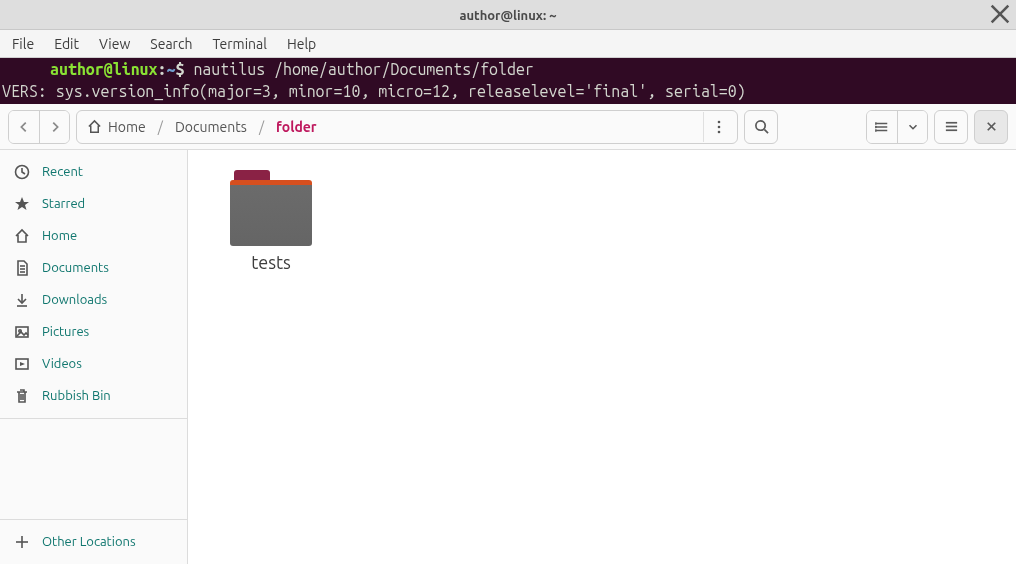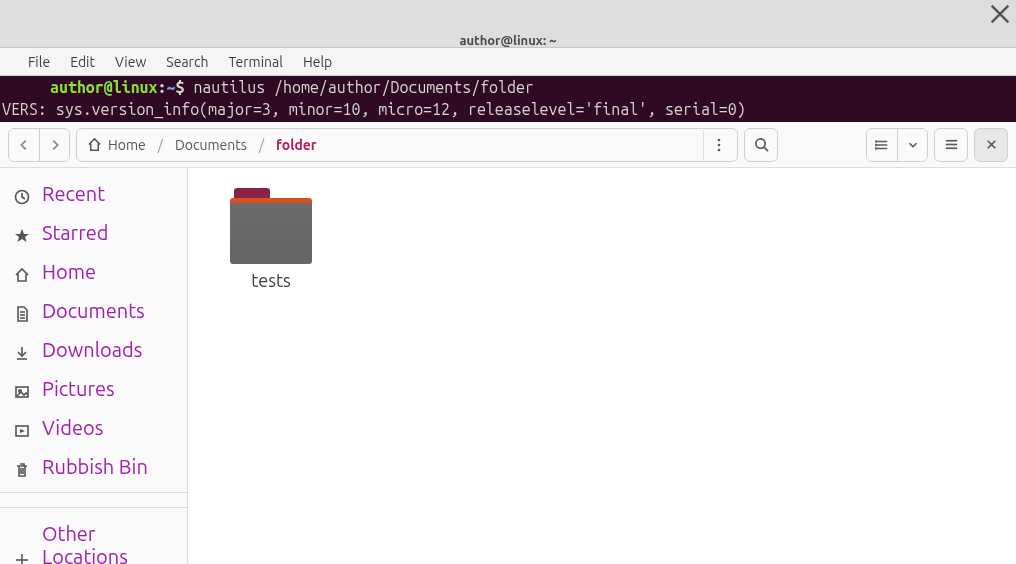--- a/index.html
+++ b/index.html
@@ -1,24 +1,24 @@
 <!DOCTYPE html>
 <html><head>
 <meta charset="utf-8">
 <style>
   * { box-sizing: border-box; margin: 0; padding: 0; }
   body { font-family: "Ubuntu", "Segoe UI", sans-serif; font-size: 14px; color: #3d3d3d; background: #fff; width: 1016px; height: 564px; overflow: hidden; }
   
   
-  .title-bar { height: 48px; background: #dedede; display: flex; align-items: flex-end; justify-content: center; position: relative; border-bottom: 1px solid #c8c8c8; }
+  .title-bar { height: 30px; background: #dedede; display: flex; align-items: center; justify-content: center; position: relative; border-bottom: 1px solid #c8c8c8; }
   .title-bar-text { font-weight: bold; font-size: 13px; color: #4a4a4a; }
   .title-close { position: absolute; right: 6px; top: 4px; width: 20px; height: 20px; display: flex; align-items: center; justify-content: center; cursor: pointer; font-size: 15px; color:#555;}
   
   
-  .menubar { height: 28px; background: #f5f5f5; border-bottom: 1px solid #d0d0d0; display: flex; align-items: center; padding: 0 18px; gap: 0; }
+  .menubar { height: 28px; background: #f5f5f5; border-bottom: 1px solid #d0d0d0; display: flex; align-items: center; padding: 0 2px; gap: 0; }
   .menubar-item { padding: 4px 10px; cursor: pointer; font-size: 14px; color:#3d3d3d;}
   
   
   .terminal { background: #300a24; color: #d3d7cf; font-family: "Ubuntu Mono", "Consolas", monospace; font-size: 16px; line-height: 22px; padding: 0px 2px 2px 2px; height:46px; white-space: pre; overflow:hidden;}
   .term-user { color: #8ae234; font-weight: bold; margin-left: 48px; }
   .term-colon { color: #d3d7cf; font-weight:bold;}
   .term-path { color: #729fcf; font-weight: bold; }
   .term-dollar { color: #d3d7cf; font-weight:bold; }
   .term-cmd { color: #d3d7cf; }
   .term-out { color: #d3d7cf; }
@@ -48,21 +48,21 @@
   .combo-btn { display:flex; border:1px solid #cfcfcf; border-radius:6px; overflow:hidden; height:34px;}
   .combo-btn .part{ width:30px; display:flex; align-items:center; justify-content:center; background:#fafafa; cursor:pointer;}
   .combo-btn .part + .part{ border-left:1px solid #cfcfcf;}
   .combo-btn svg{width:14px;height:14px;stroke:#5a5a5a;stroke-width:1.8;fill:none;}
   
   .spacer-big{width:76px;}
   
   
   .nautilus-body { flex:1; display:flex; overflow:hidden;}
   .sidebar { width:188px; border-right:1px solid #dcdcdc; background:#fafafa; display:flex; flex-direction:column; padding:6px 0;}
-  .side-item { display:flex; align-items:flex-end; gap:12px; padding:8px 14px; cursor:pointer; color:#a21caf; font-size:20px;}
+  .side-item { display:flex; align-items:flex-start; gap:12px; padding:8px 14px; cursor:pointer; color:#0f766e; font-size:13px;}
   .side-item svg{width:16px;height:16px;stroke:#555;stroke-width:1.6;fill:none;flex-shrink:0;}
   .side-item .star{fill:#555;stroke:none;}
   .side-sep { height:1px; background:#dcdcdc; margin:6px 0;}
   .side-flex { flex:1;}
   
   .files-pane { flex:1; background:#ffffff; padding:20px 28px; display:flex; align-content:flex-start; flex-wrap:wrap; gap:24px;}
   .file-item { width:110px; display:flex; flex-direction:column; align-items:center; gap:6px; cursor:pointer;}
   .folder-icon { width:82px; height:76px; position:relative;}
   .folder-tab{ position:absolute; top:0; left:4px; width:36px; height:14px; background:#8a2245; border-radius:3px 3px 0 0;}
   .folder-body{ position:absolute; top:10px; left:0; width:82px; height:66px; background:linear-gradient(180deg,#d64f1f 0%, #d64f1f 8%, #6b6b6b 8%, #656565 100%); border-radius:3px;}

